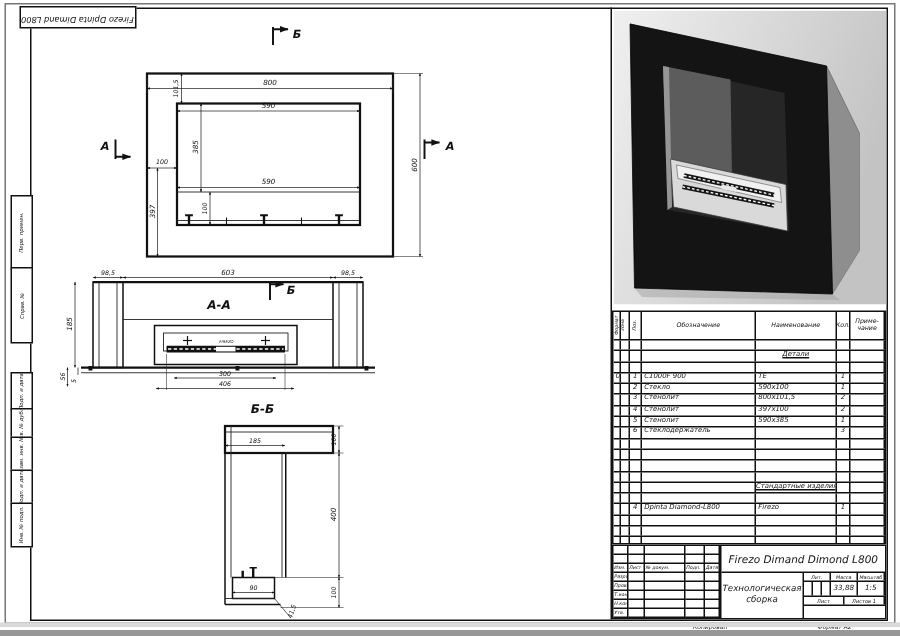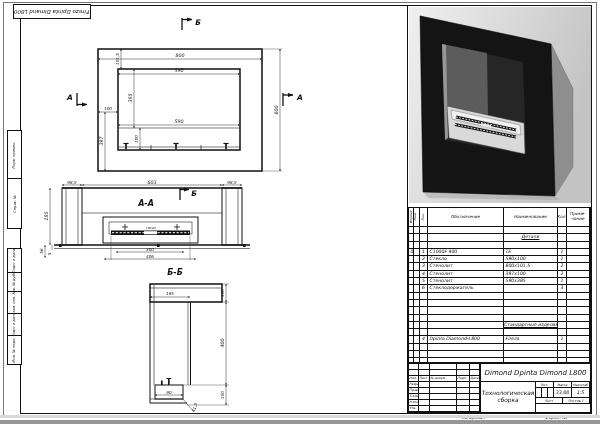--- a/index.html
+++ b/index.html
@@ -530,21 +530,21 @@
         </div>
         <div class="tb-left-row">
           <div>Утв.</div>
           <div></div>
           <div></div>
           <div></div>
           <div></div>
         </div>
       </div>
     <div class="tb-right">
-      <div class="tb-desig">Dimond Dpinta Dimond L800</div>
+      <div class="tb-desig">Firezo Dimand Dimond L800</div>
       <div class="tb-lower">
         <div class="tb-title">Технологическая сборка</div>
         <div class="tb-rm">
           <div class="tb-lms-h">
             <div>Лит.</div>
             <div>Масса</div>
             <div>Масштаб</div>
           </div>
           <div class="tb-lms-v">
             <div></div>

